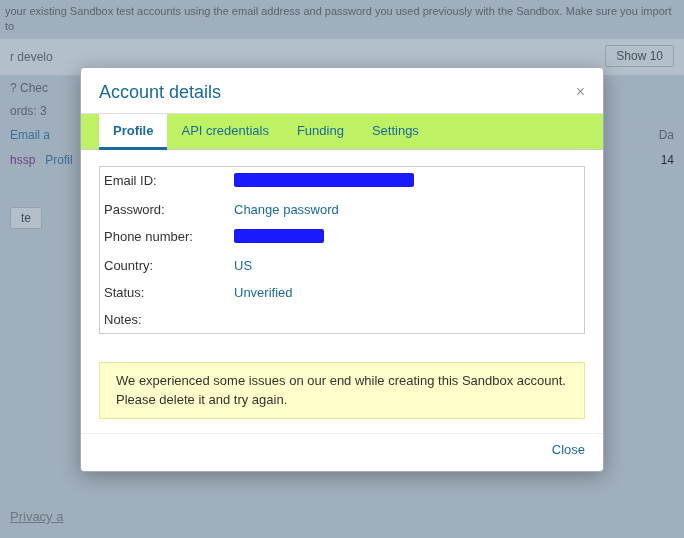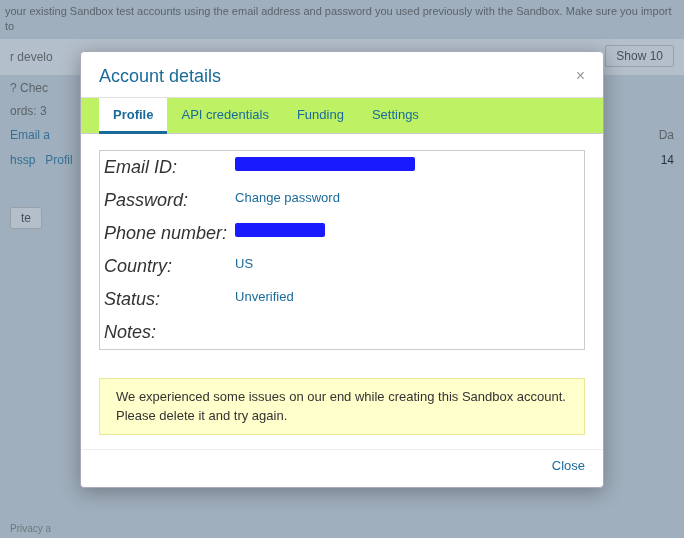--- a/index.html
+++ b/index.html
@@ -132,24 +132,23 @@
       border-collapse: collapse;
     }
 
     .field-table tr td {
       padding: 6px 4px;
       vertical-align: top;
     }
 
     .field-label {
       color: #333;
-      font-size: 18px;
+      font-size: 13px;
       width: 130px;
       white-space: nowrap;
-      font-style: italic;
     }
 
     .field-value {
       color: #1a6b9a;
       font-size: 13px;
     }
 
     .redacted {
       display: inline-block;
       background: #1a1aff;
@@ -226,30 +225,30 @@
     </div>
     <div style="padding: 3px 10px; font-size:12px; color:#555;">
       <span>ords: 3</span>
     </div>
 
     <div style="display:flex; padding: 6px 10px; font-size:12px; color:#333; border-top:1px solid #cdd4db;">
       <span style="color:#1a6b9a; margin-right:40px;">Email a</span>
       <span style="margin-left: auto; color:#555;">Da</span>
     </div>
     <div style="display:flex; padding: 4px 10px; font-size:12px; color:#333; border-top:1px solid #cdd4db;">
-      <span style="color:#0369a1; margin-right:6px;">hssp</span>
+      <span style="color:#701a75; margin-right:6px;">hssp</span>
       <span style="color:#1a6b9a; margin-left:4px;">Profil</span>
       <span style="margin-left: auto; color:#000000;text-align:center;">14</span>
     </div>
 
     <div style="display:flex; padding: 6px 10px; margin-top:30px;">
       <button style="border:1px solid #bbb; background:#e8eef3; padding:3px 10px; font-size:12px; color:#333; border-radius:2px;">te</button>
     </div>
 
-    <div style="position:absolute; bottom:4px; left:10px; font-size:10px; color:#777;">Privacy a</div>
+    <div style="position:absolute; bottom:14px; left:10px; font-size:13px; color:#777;text-decoration:underline;">Privacy a</div>
   </div>
 </div>
 
 <div class="overlay">
   <div class="modal">
 
     <div class="modal-header">
       <h2 class="modal-title">Account details</h2>
       <button class="modal-close">×</button>
     </div>

